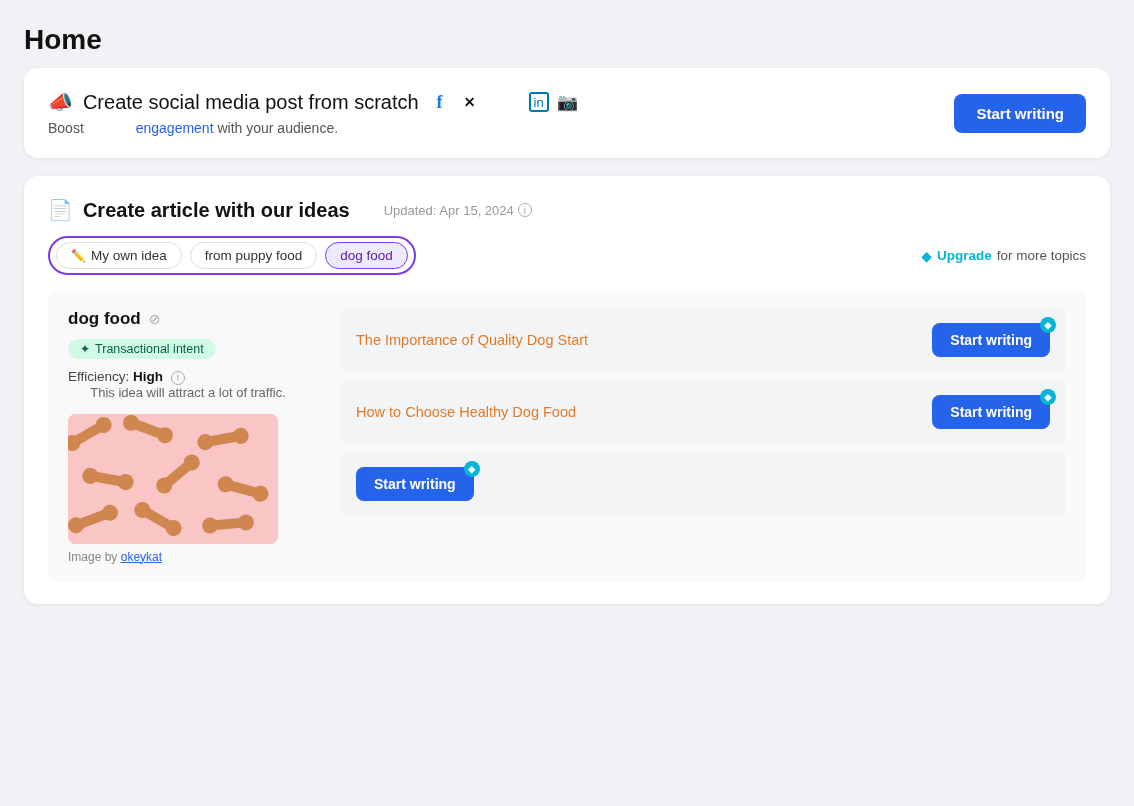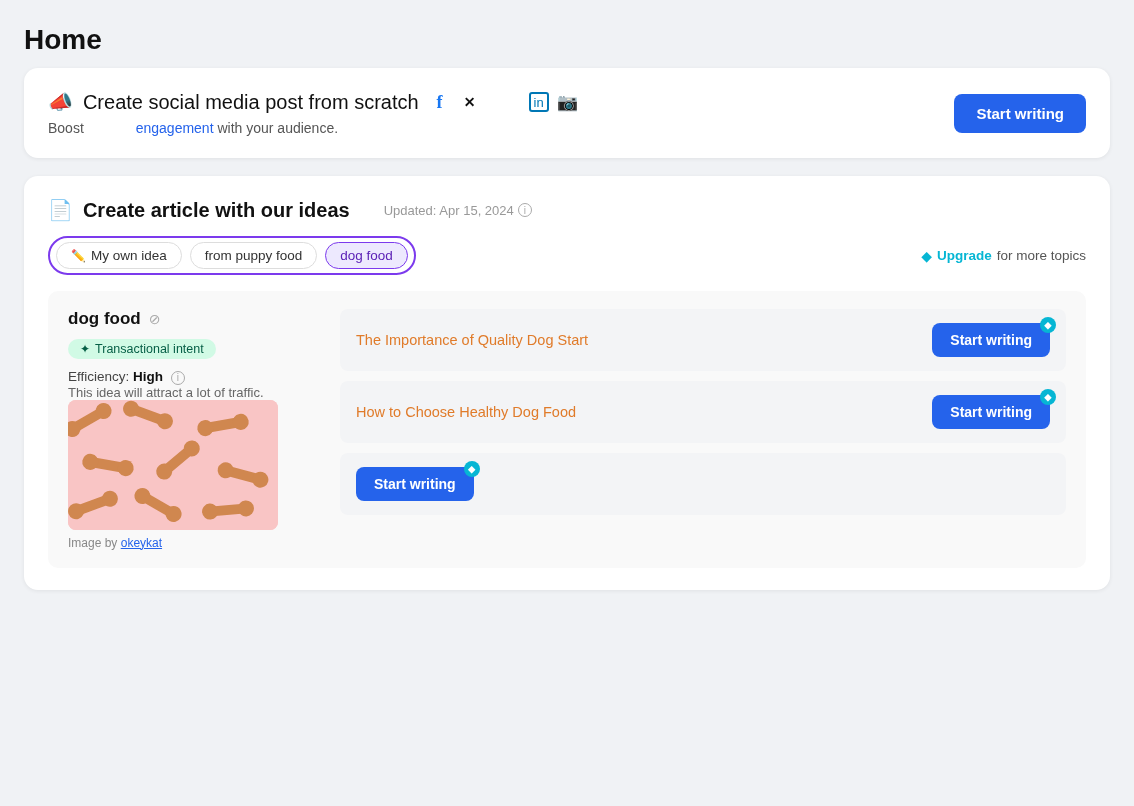--- a/index.html
+++ b/index.html
@@ -205,21 +205,22 @@
       font-size: 12px;
     }
     .efficiency-row {
       font-size: 13.5px;
       color: #444;
     }
     .efficiency-row strong { color: #111; }
     .efficiency-desc {
       font-size: 13px;
       color: #666;
-      margin-bottom: 0;
+      margin-bottom: 14px;
+      text-align: center;
     }
     .dog-food-image {
       width: 210px;
       height: 130px;
       border-radius: 8px;
       background: #f9c5c5;
       display: flex;
       align-items: center;
       justify-content: center;
       overflow: hidden;

